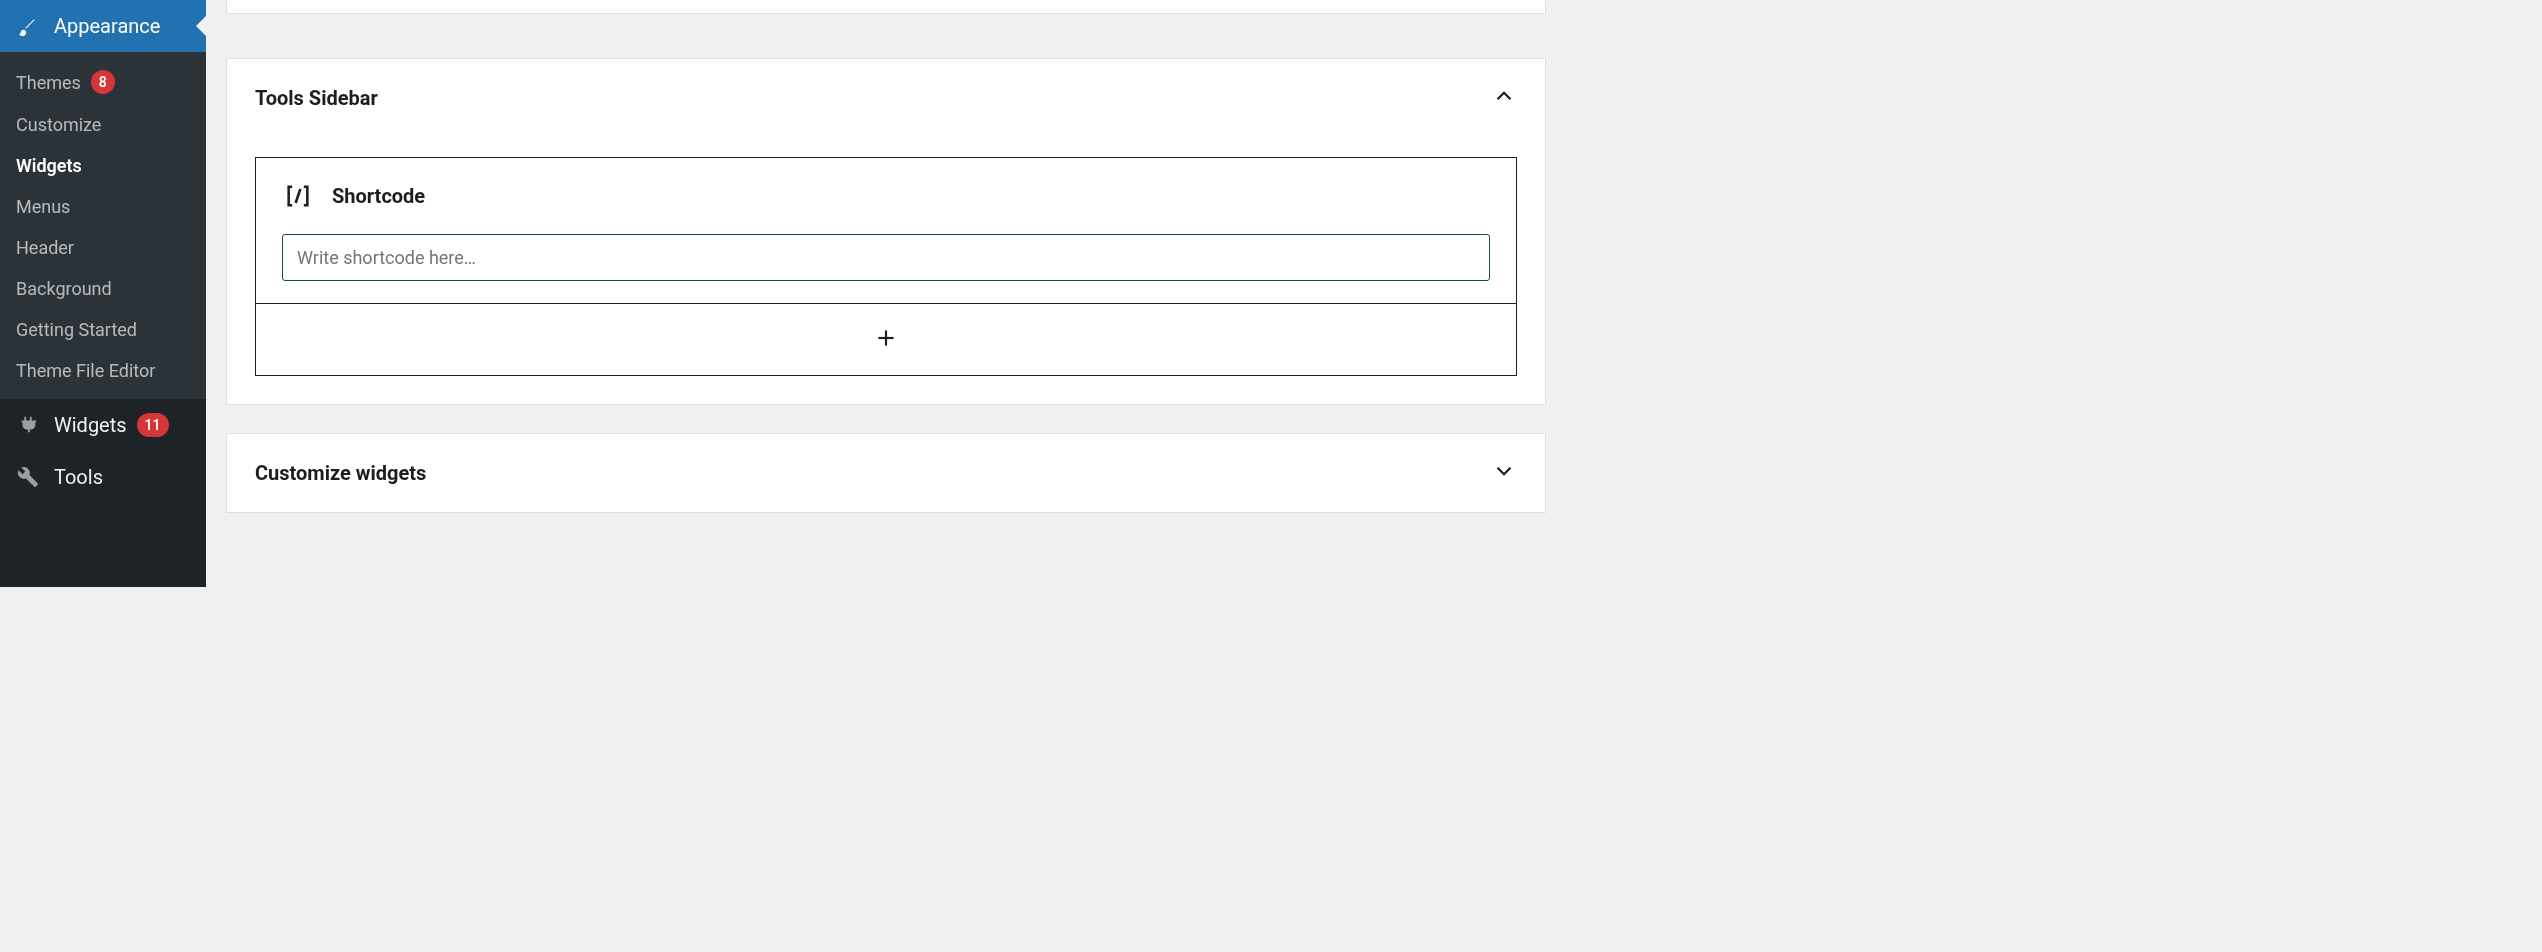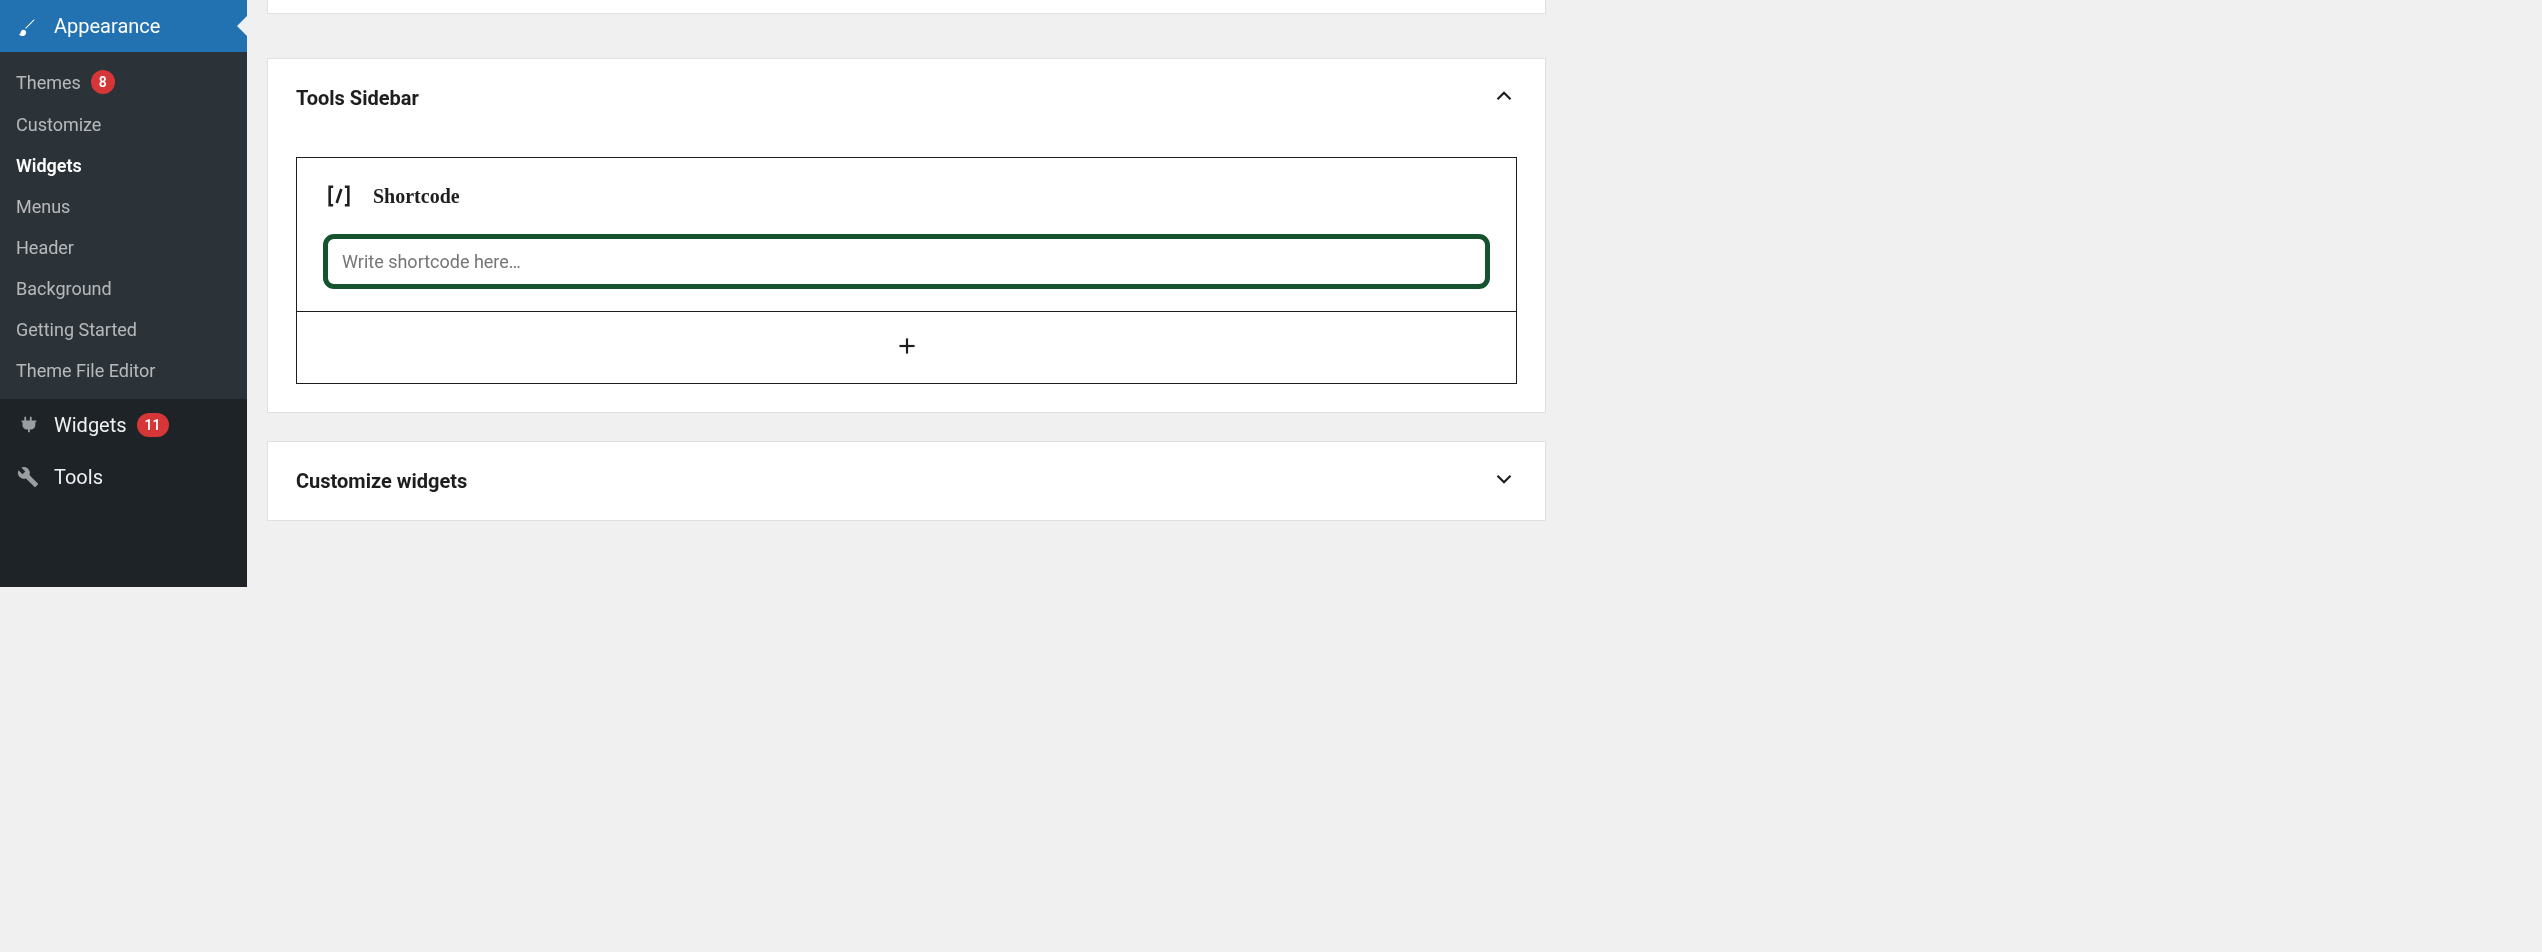--- a/index.html
+++ b/index.html
@@ -9,21 +9,21 @@
     }
     body {
       font-family: -apple-system, BlinkMacSystemFont, "Segoe UI", Roboto, Helvetica, Arial, sans-serif;
       background: #f0f0f1;
       display: flex;
       height: 587px;
       width: 1566px;
       overflow: hidden;
     }
     .sidebar {
-      width: 247px;
+      width: 206px;
       background: #1d2327;
       color: #f0f0f1;
       flex-shrink: 0;
     }
     .sidebar-main-item {
       display: flex;
       align-items: center;
       padding: 14px 16px;
       font-size: 20px;
       color: #f0f0f1;
@@ -124,27 +124,26 @@
       height: 32px;
       display: flex;
       align-items: center;
       justify-content: center;
       margin-right: 18px;
     }
     .widget-title {
       font-size: 20px;
       font-weight: 700;
       color: #1e1e1e;
-      font-family: Liberation Serif, serif;
     }
     .shortcode-input {
       width: 100%;
       padding: 12px 14px;
-      border: 5px solid #14532d;
-      border-radius: 11px;
+      border: 1px solid #14532d;
+      border-radius: 3px;
       font-size: 18px;
       font-family: inherit;
       color: #0369a1;
     }
     .shortcode-input::placeholder {
       color: #757575;
     }
     .add-block-btn {
       border: 1px solid #1e1e1e;
       border-top: none;

